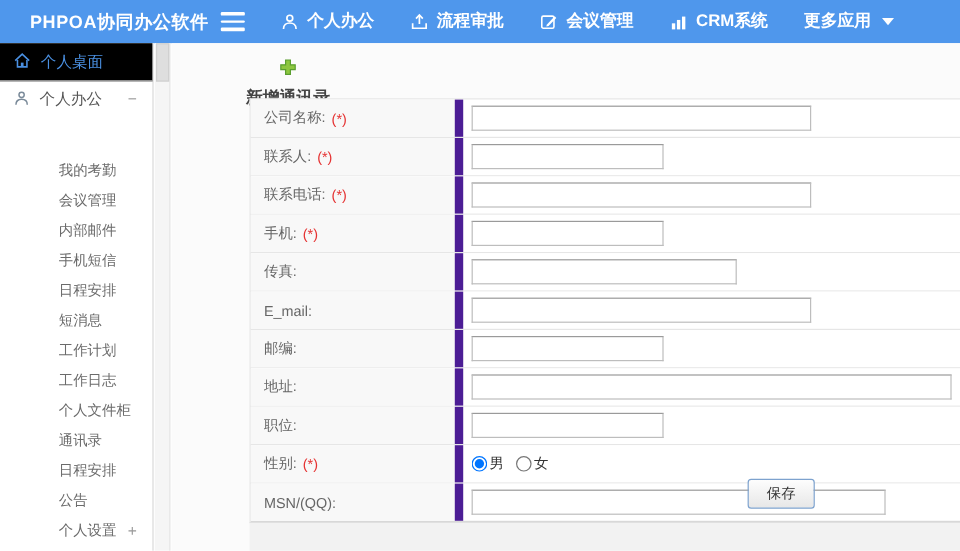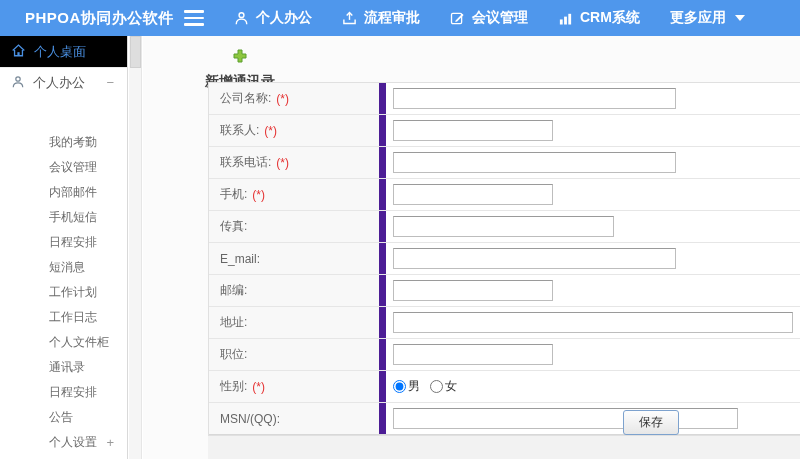--- a/index.html
+++ b/index.html
@@ -89,21 +89,21 @@
   }
   .radio-wrap { display:flex; align-items:center; font-size:12px; color:#333; }
   .radio-wrap input { margin:0 2px 0 0; width:13px; height:13px; }
   .radio-wrap label { margin-right:10px; cursor:pointer; }
 
   .form-footer {
     position:absolute; left:65px; top:400px; width:790px; height:59px;
     background:#f2f2f2;
   }
   .save-btn {
-    position:absolute; left:623px; top:410px; width:56px; height:25px;
+    position:absolute; left:623px; top:399px; width:56px; height:25px;
     background:linear-gradient(#fdfdfd,#e7e7e7);
     border:1px solid #7da2ce; border-radius:3px;
     font-size:12px; color:#333; font-family:inherit; cursor:pointer;
   }
 </style>
 </head>
 <body>
 
 <div class="header">
   <div class="logo">PHPOA协同办公软件</div>

